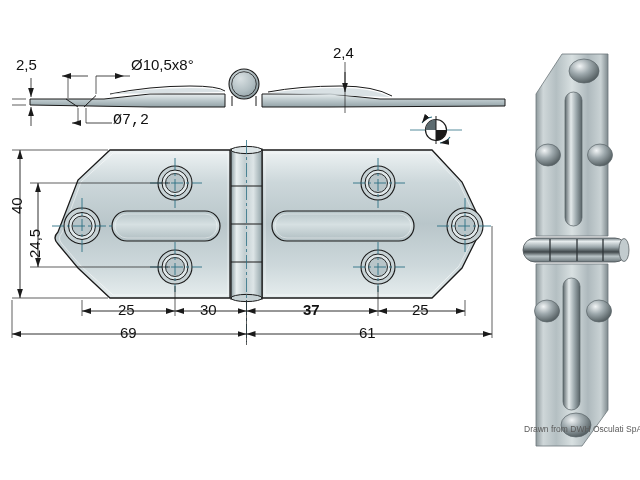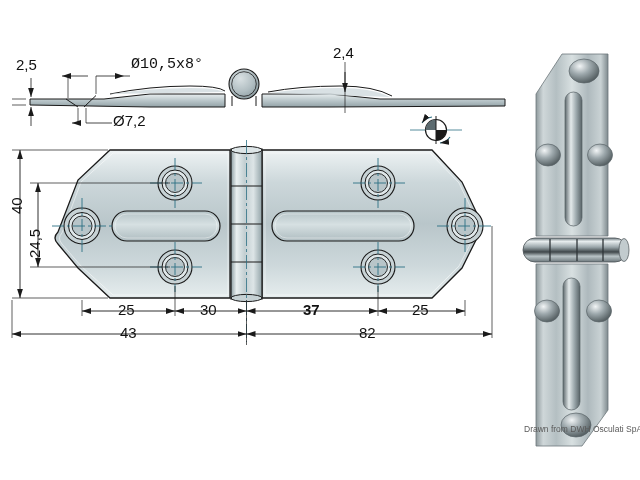--- a/index.html
+++ b/index.html
@@ -225,41 +225,41 @@
 
       <line x1="12" y1="334" x2="246.5" y2="334" stroke-width="0.9" marker-start="url(#arrL)" marker-end="url(#arrR)"></line>
       <line x1="246.5" y1="334" x2="492" y2="334" stroke-width="0.9" marker-start="url(#arrL)" marker-end="url(#arrR)"></line>
       <line x1="12" y1="300" x2="12" y2="338"></line>
       <line x1="492" y1="226" x2="492" y2="338"></line>
     </g>
   </svg>
 
   <div class="dimtext" style="left:16px;top:56px;">2,5</div>
 
-  <div class="dimtext" style="left:131px;top:56px;font-family:Liberation Mono, monospace;">Ø10,5x8°</div>
-
-  <div class="dimtext" style="left:113px;top:112px;">Ø7,2</div>
+  <div class="dimtext" style="left:131px;top:56px;">Ø10,5x8°</div>
+
+  <div class="dimtext" style="left:113px;top:112px;font-family:Liberation Mono, monospace;">Ø7,2</div>
 
   <div class="dimtext" style="left:333px;top:44px;">2,4</div>
 
   <div class="vert40" style="left:8px;top:214px;">40</div>
 
   <div class="vert40" style="left:26px;top:258px;">24,5</div>
 
   <div class="dimtext" style="left:118px;top:301px;">25</div>
 
   <div class="dimtext" style="left:200px;top:301px;">30</div>
 
   <div class="dimtext" style="left:303px;top:301px;font-weight:bold;">37</div>
 
   <div class="dimtext" style="left:412px;top:301px;">25</div>
 
-  <div class="dimtext" style="left:120px;top:324px;">43</div>
-
-  <div class="dimtext" style="left:359px;top:324px;">82</div>
+  <div class="dimtext" style="left:120px;top:324px;">69</div>
+
+  <div class="dimtext" style="left:359px;top:324px;">61</div>
 
   <svg class="photo" style="left:505px;top:38px;" width="135" height="400" viewBox="0 0 135 400">
     <defs>
       <linearGradient id="phPlate" x1="0" y1="0" x2="1" y2="0">
         <stop offset="0%" stop-color="#8f9a9d"></stop>
         <stop offset="10%" stop-color="#cfd7d9"></stop>
         <stop offset="28%" stop-color="#b4bfc2"></stop>
         <stop offset="50%" stop-color="#d8e0e1"></stop>
         <stop offset="72%" stop-color="#aeb9bd"></stop>
         <stop offset="90%" stop-color="#c9d2d4"></stop>

